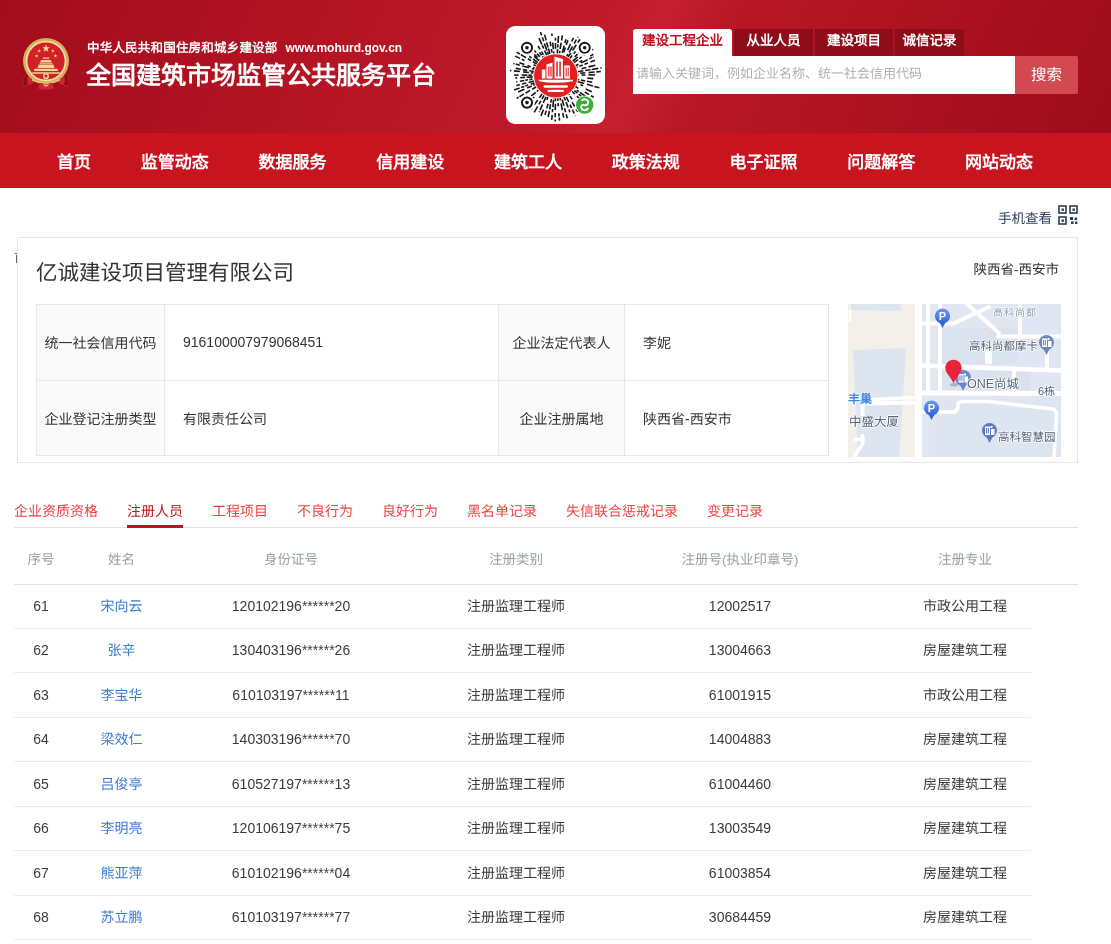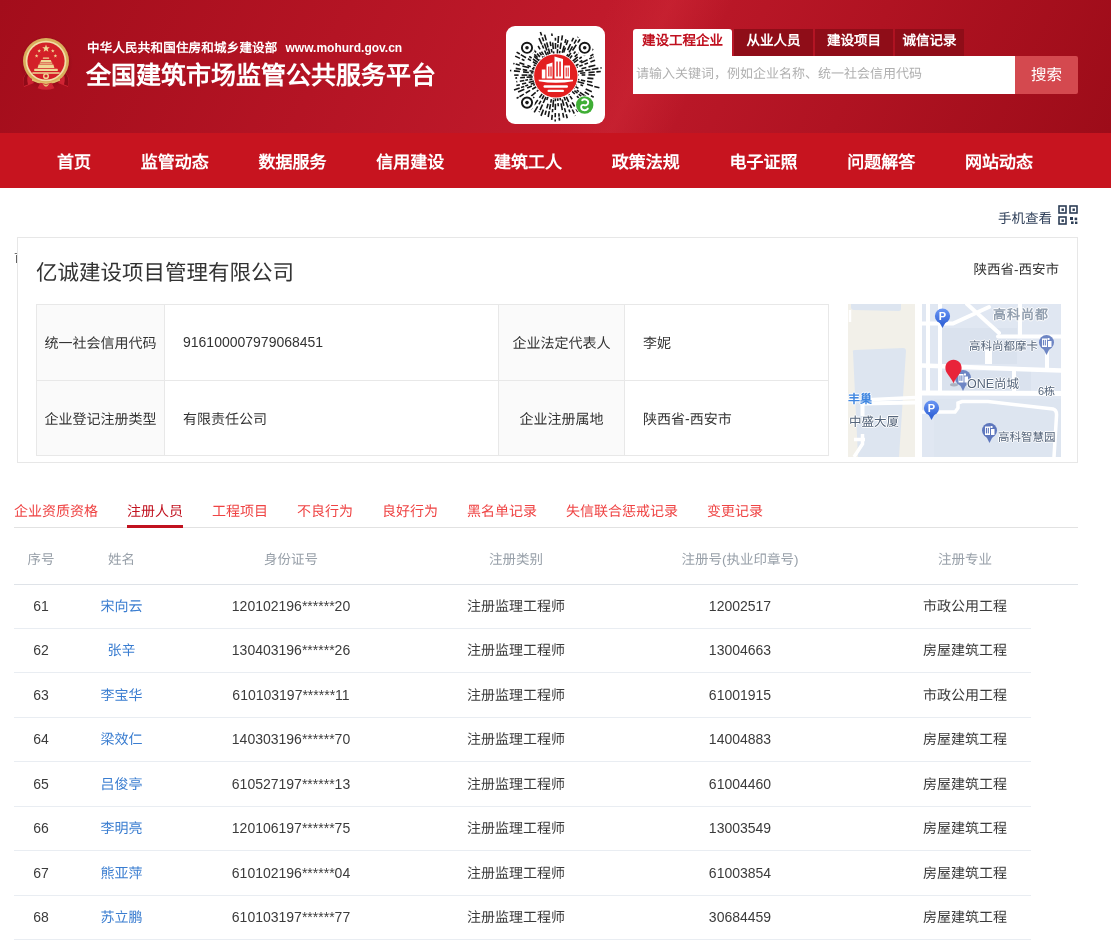--- a/index.html
+++ b/index.html
@@ -534,21 +534,21 @@
           <path d="M76,32.5 L139,32.5" stroke="#fff" stroke-width="4" fill="none" stroke-linecap="round"></path>
           <path d="M98,0 L98,31" stroke="#fff" stroke-width="4" fill="none" stroke-linecap="round"></path>
           <path d="M0,61.5 L139,66.5" stroke="#fff" stroke-width="4.5" fill="none" stroke-linecap="round"></path>
           <path d="M125,35 L125,64" stroke="#fff" stroke-width="4" fill="none" stroke-linecap="round"></path>
           <path d="M0,89 L139,89.5" stroke="#fff" stroke-width="5" fill="none" stroke-linecap="round"></path>
           <path d="M18,64 L18,87" stroke="#fff" stroke-width="4" fill="none" stroke-linecap="round"></path>
           <path d="M92,67 L92,87" stroke="#fff" stroke-width="4" fill="none" stroke-linecap="round"></path>
           <path d="M0,108 L33,108 L36,104 L36,99 L40,97.5 L66,97.5 L131,105 Q135,106 134.5,112 L132,153" stroke="#fff" stroke-width="3.5" fill="none" stroke-linecap="round"></path>
           <rect x="63" y="46" width="7" height="14" fill="#fff"></rect>
         </svg>
-<div class="mlbl" style="left:71px;top:0px;font-size:13px;color:#93a0b0;letter-spacing:1px;font-weight:bold;">高科尚都</div>
+<div class="mlbl" style="left:71px;top:0px;font-size:10px;color:#93a0b0;letter-spacing:1px;">高科尚都</div>
 <div class="mlbl" style="left:47px;top:33px;font-size:11.5px;">高科尚都摩卡</div>
 <div class="mic" style="left:117px;top:31px;"><svg width="15.0" height="21.0" viewBox="0 0 15.0 21.0">
             <path d="M7.5,20.0 L4.5,14.0 L10.5,14.0 Z" fill="#6e86c4"></path>
             <circle cx="7.5" cy="7.5" r="7.5" fill="#6e86c4"></circle>
             <g fill="#fff">
               <rect x="3.0" y="3.5" width="5" height="8.5"></rect>
               <rect x="9.0" y="6.0" width="3.5" height="6"></rect>
               <rect x="8.5" y="3.0" width="2" height="2"></rect>
             </g>
             <g fill="#6e86c4">

